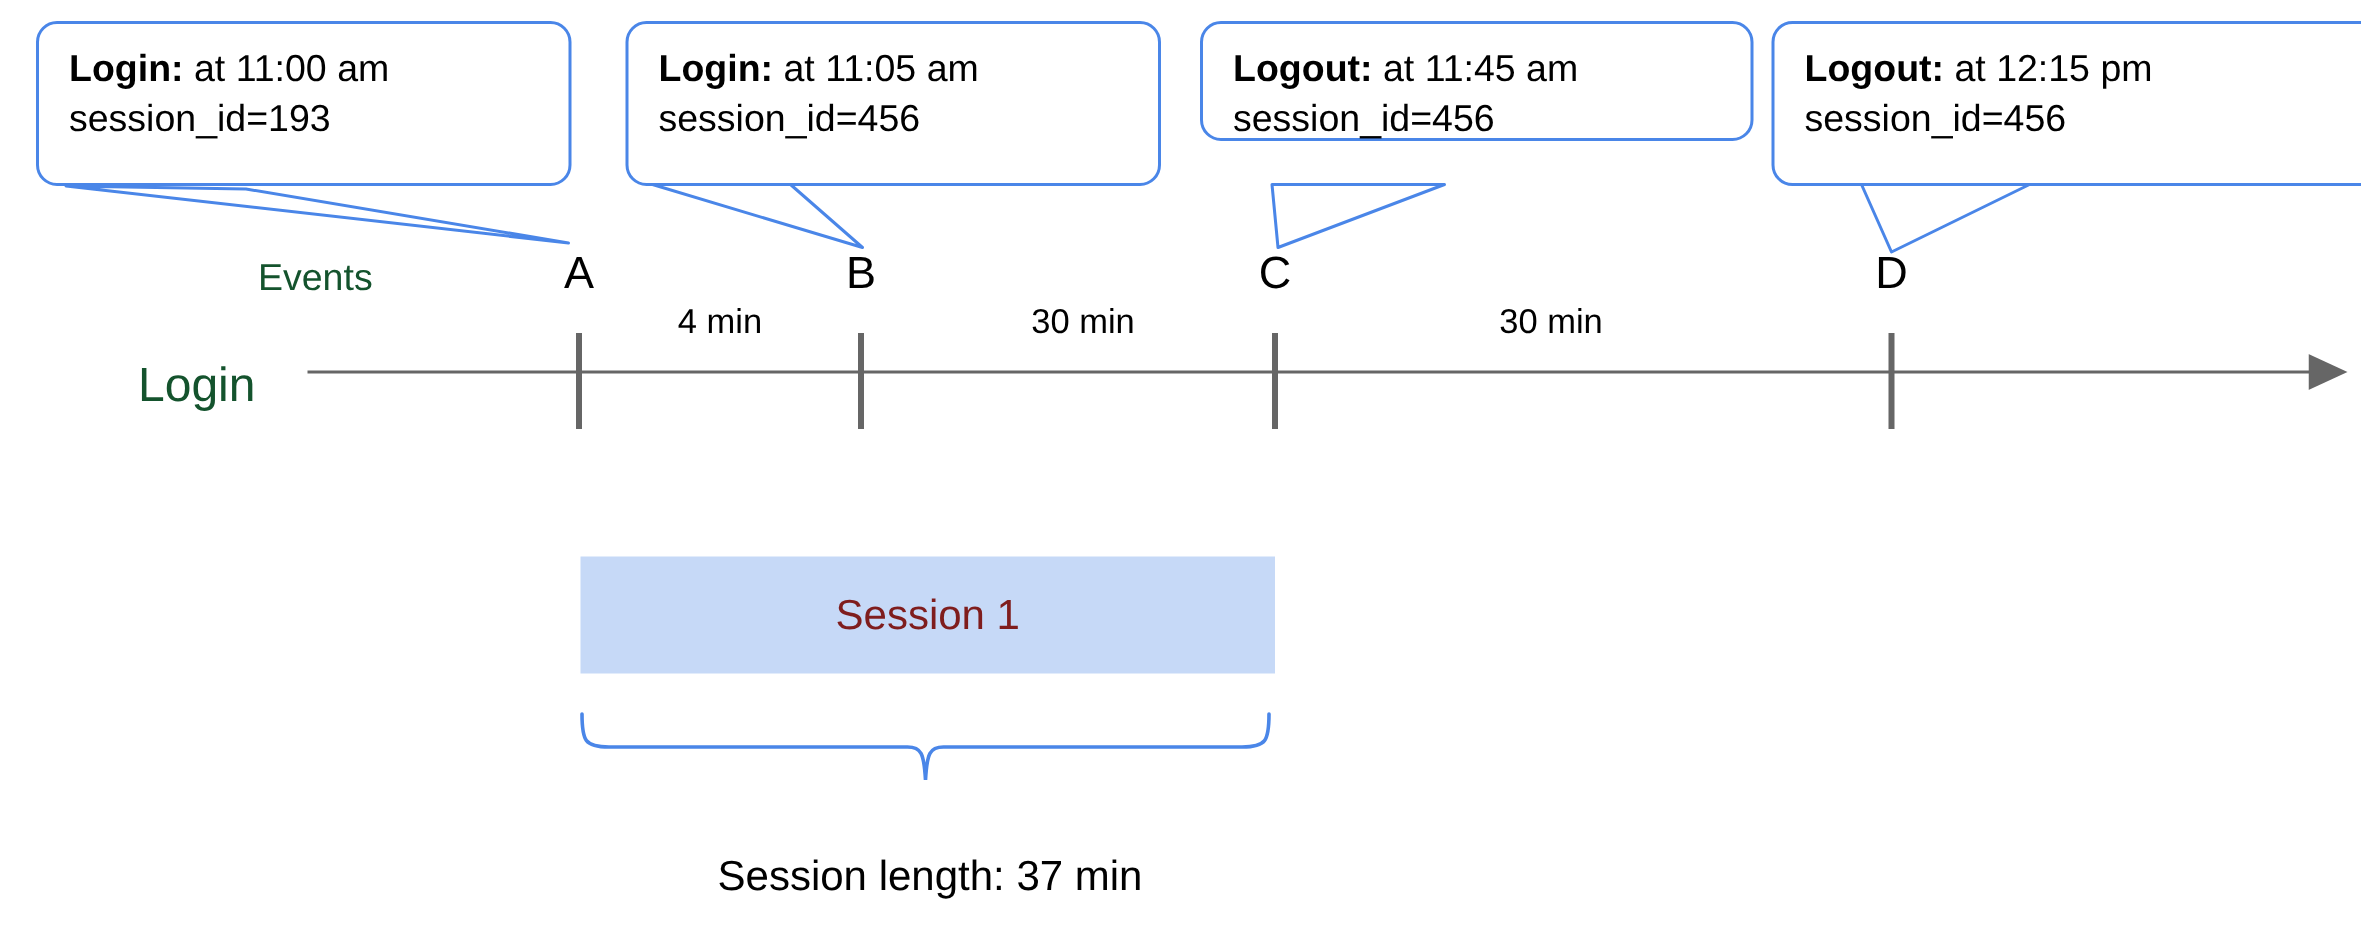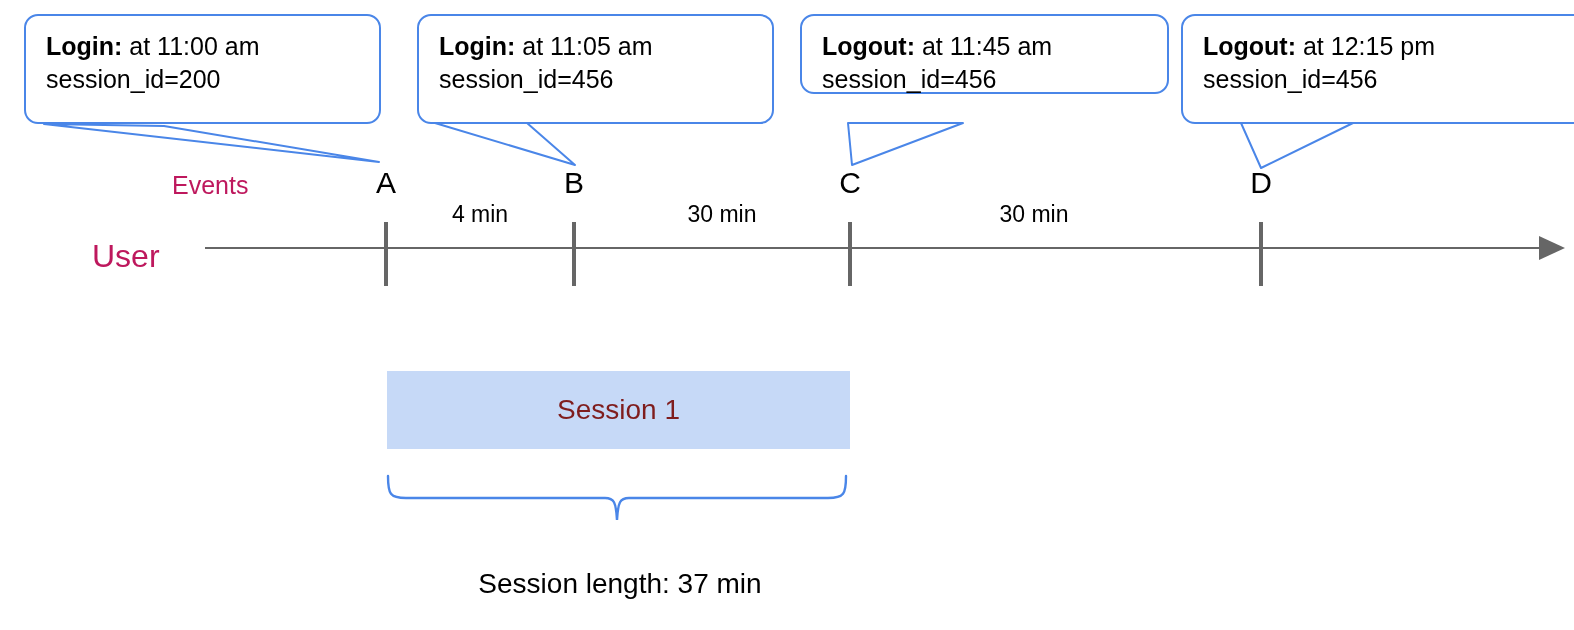--- a/index.html
+++ b/index.html
@@ -54,21 +54,21 @@
   .tick-label {
     position: absolute;
     font-size: 30px;
     line-height: 1;
     color: #000000;
     text-align: center;
   }
   .row-label {
     position: absolute;
     line-height: 1;
-    color: #be185d;
+    color: #14532d;
     white-space: nowrap;
   }
   .row-label.events { font-size: 25px; }
   .row-label.user   { font-size: 32px; }
   .gap-label {
     position: absolute;
     font-size: 23px;
     line-height: 1;
     color: #000000;
     text-align: center;
@@ -95,21 +95,21 @@
   }
   .arrow-head { position: absolute; }
 </style>
 </head>
 <body>
 
 <div id="canvas">
 
   <div class="callout" style="left:24px; top:14px; width:357px; height:110px;">
     <span class="line1"><b>Login:</b><span> at 11:00 am</span></span>
-    <span class="line2">session_id=200</span>
+    <span class="line2">session_id=193</span>
   </div>
   <svg class="tail" width="380" height="70" style="left:24px; top:120px;">
     <path d="M 20 4 L 355 42 L 140 6 Z" fill="#ffffff" stroke="#4a86e8" stroke-width="2" stroke-linejoin="round"></path>
   </svg>
 
   <div class="callout" style="left:417px; top:14px; width:357px; height:110px;">
     <span class="line1"><b>Login:</b><span> at 11:05 am</span></span>
     <span class="line2">session_id=456</span>
   </div>
   <svg class="tail" width="230" height="60" style="left:417px; top:120px;">
@@ -126,21 +126,21 @@
 
   <div class="callout" style="left:1181px; top:14px; width:408px; height:110px;">
     <span class="line1"><b>Logout:</b><span> at 12:15 pm</span></span>
     <span class="line2">session_id=456</span>
   </div>
   <svg class="tail" width="200" height="60" style="left:1181px; top:120px;">
     <path d="M 60 3 L 80 48 L 172 3 Z" fill="#ffffff" stroke="#4a86e8" stroke-width="2" stroke-linejoin="round"></path>
   </svg>
 
   <div class="row-label events" style="left:172px; top:173px;">Events</div>
-  <div class="row-label user" style="left:92px; top:240px;">User</div>
+  <div class="row-label user" style="left:92px; top:240px;">Login</div>
 
   <div class="axis-line" style="left:205px; top:247px; width:1340px;"></div>
   <svg class="arrow-head" width="30" height="24" style="left:1539px; top:236px;">
     <path d="M 0 0 L 26 12 L 0 24 Z" fill="#666666"></path>
   </svg>
 
   <div class="tick" style="left:384px; top:222px; height:64px;"></div>
   <div class="tick" style="left:572px; top:222px; height:64px;"></div>
   <div class="tick" style="left:848px; top:222px; height:64px;"></div>
   <div class="tick" style="left:1259px; top:222px; height:64px;"></div>

